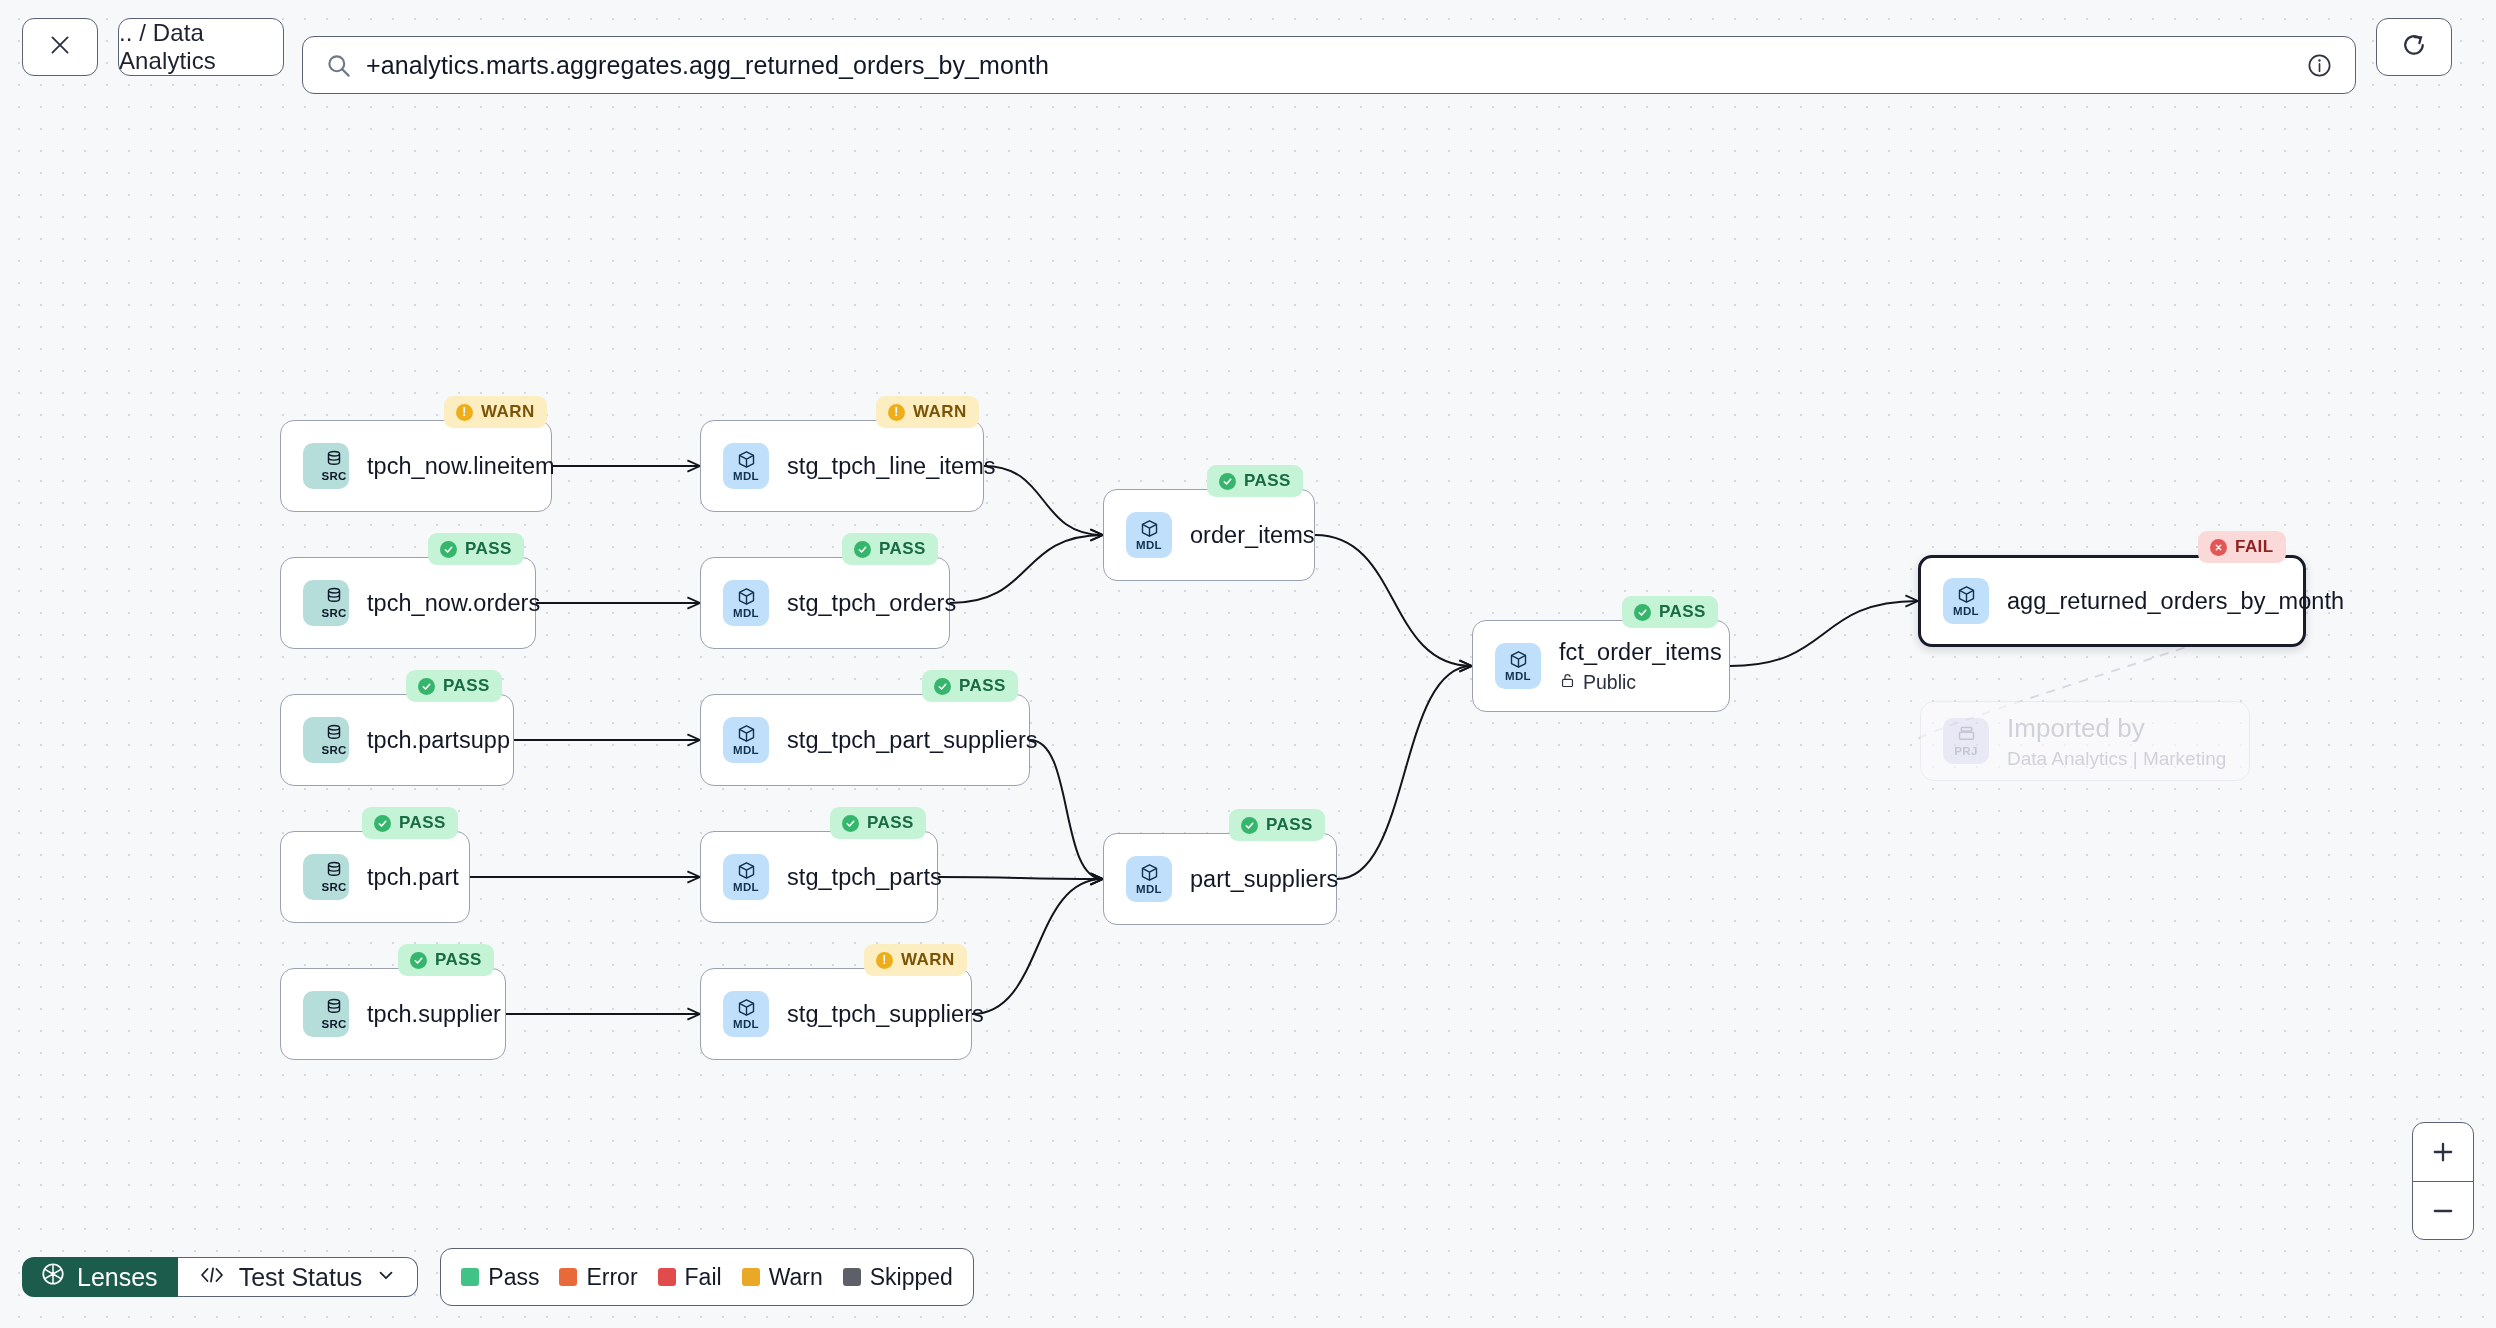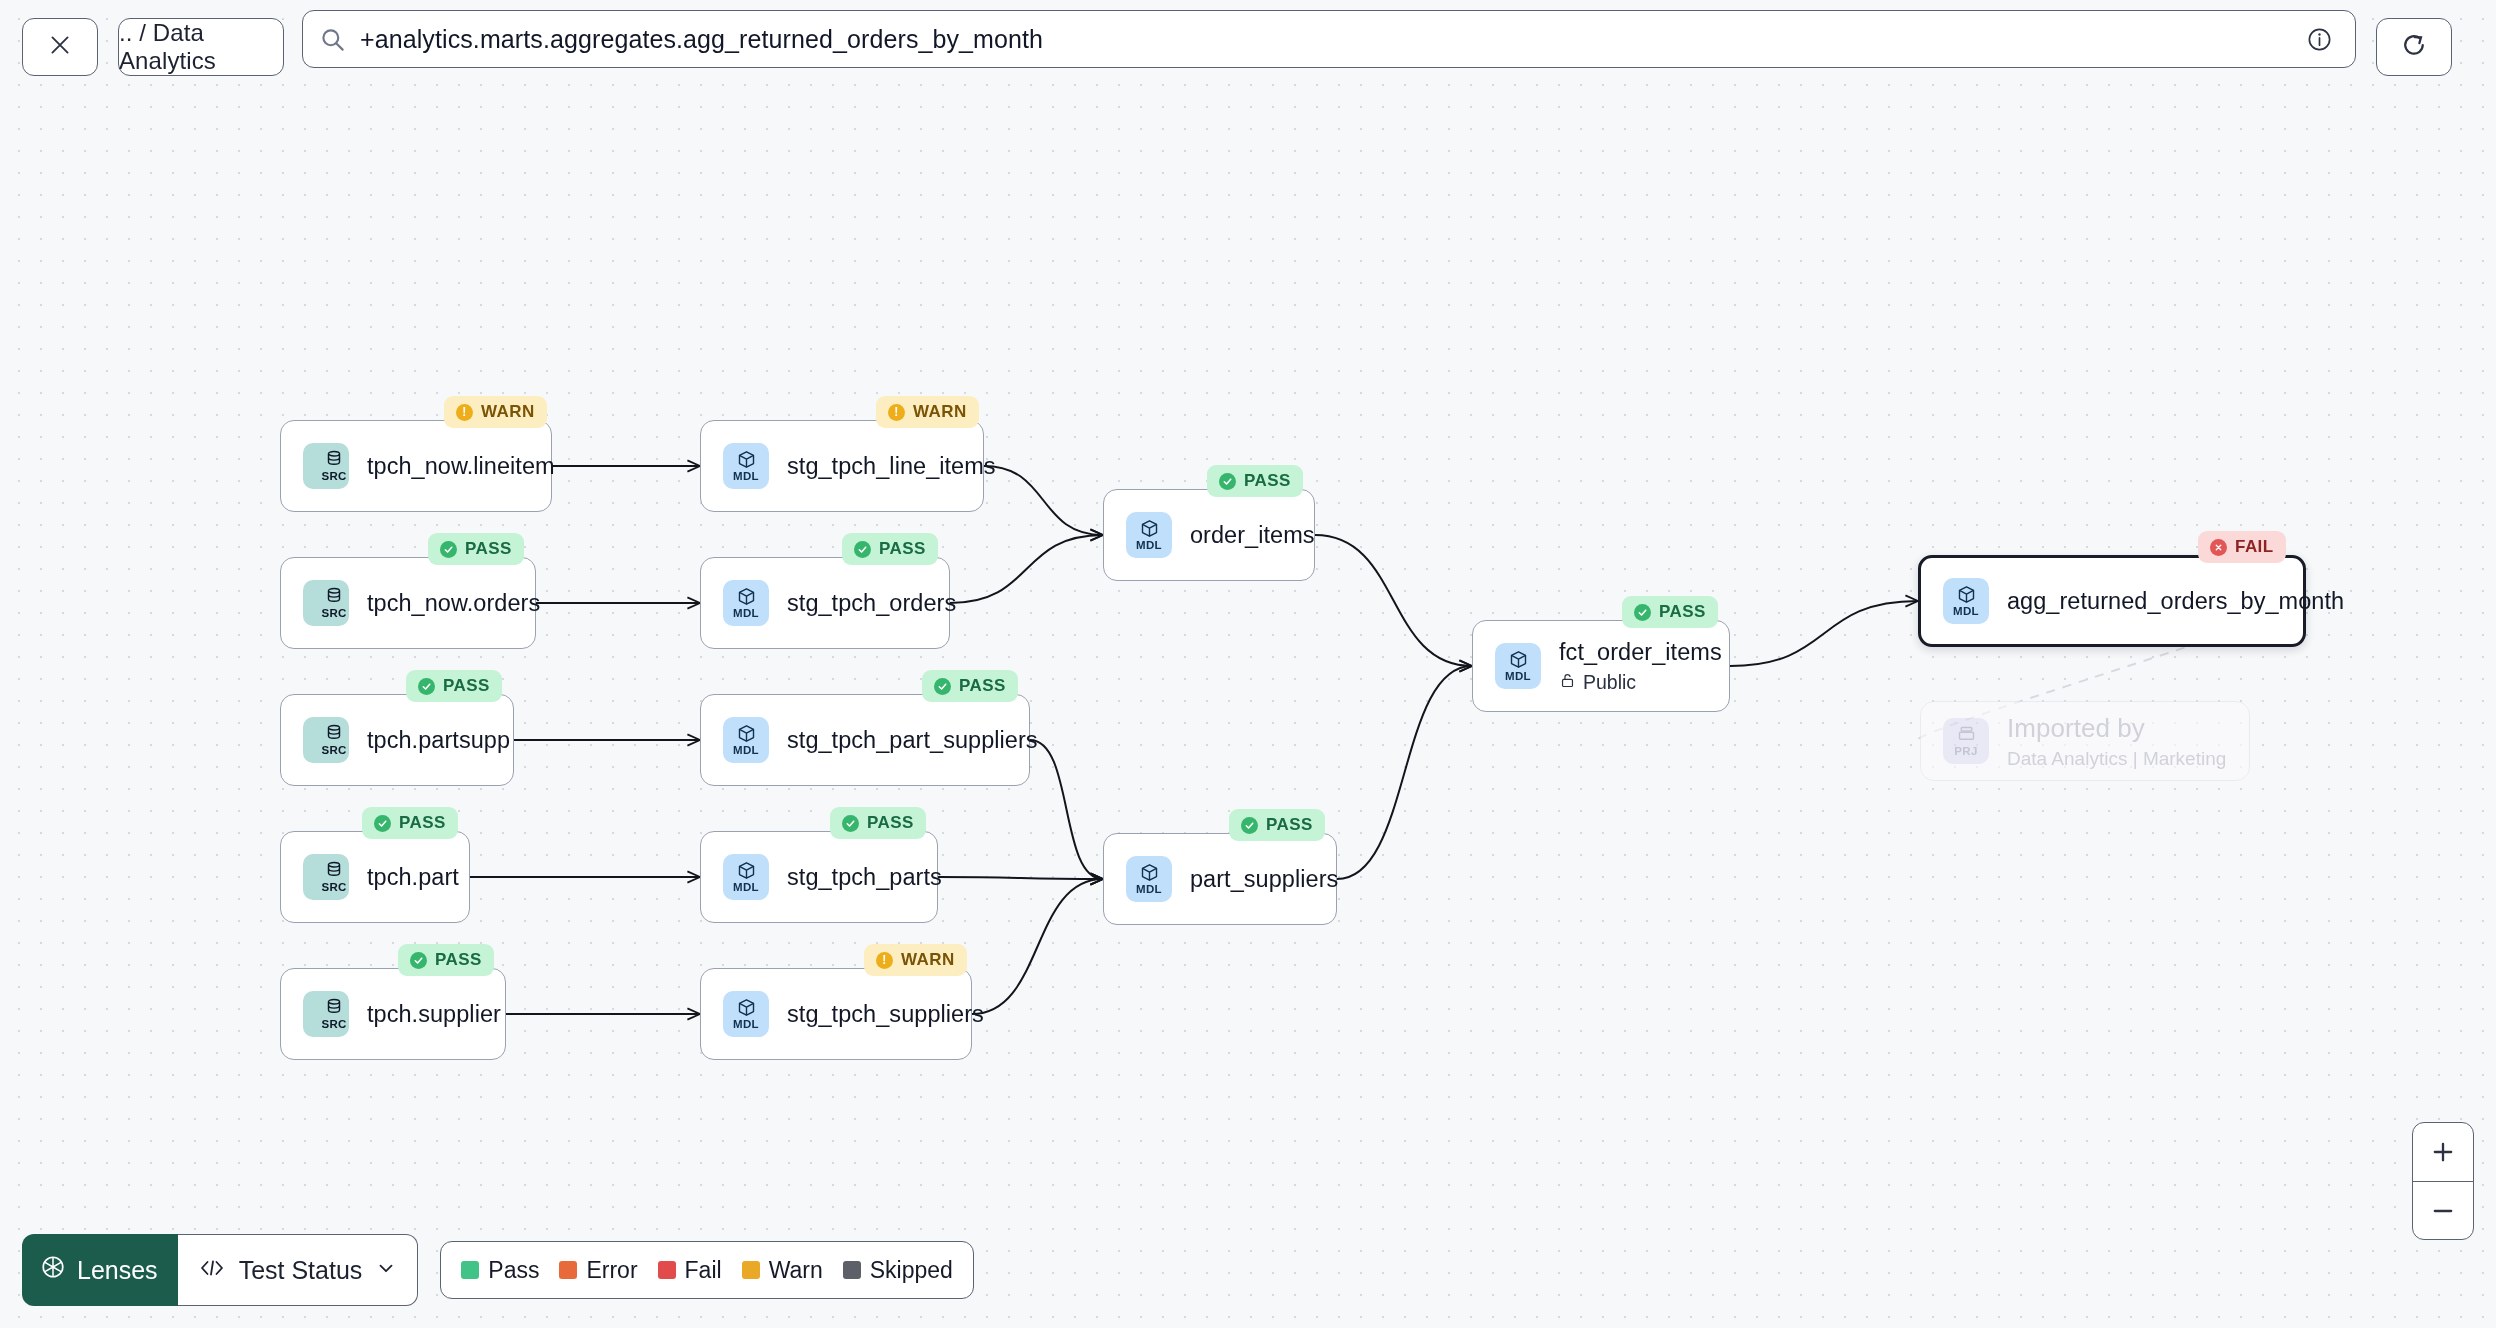--- a/index.html
+++ b/index.html
@@ -51,22 +51,22 @@
     border-radius: 12px;
     display: flex;
     align-items: center;
     justify-content: center;
     color: #2c3242;
   }
 
   #close-btn   { left: 22px;  top: 18px; width: 76px;  height: 58px; }
   #breadcrumb  { left: 118px; top: 18px; width: 166px; height: 58px;
                  font-size: 24px; color: #1d2230; letter-spacing: .1px; }
-  #search-bar  { left: 302px; top: 10px; width: 2054px; height: 58px;
-                 justify-content: flex-start; padding: 0 22px 0 16px; }
+  #search-bar  { left: 302px; top: 36px; width: 2054px; height: 58px;
+                 justify-content: flex-start; padding: 0 22px 0 22px; }
   #refresh-btn { left: 2376px; top: 18px; width: 76px; height: 58px; }
 
   #search-bar .s-icon { flex: 0 0 auto; margin-right: 14px; display:flex; align-items:center; }
   #search-bar .s-text {
     flex: 1 1 auto;
     font-size: 25px;
     color: #111726;
     white-space: nowrap;
     overflow: hidden;
     text-overflow: ellipsis;
@@ -179,21 +179,21 @@
     left: 22px;
     bottom: 22px;
     display: flex;
     align-items: center;
     gap: 22px;
     z-index: 50;
   }
   #lens-group {
     display: flex;
     align-items: stretch;
-    height: 72px;
+    height: 40px;
     border-radius: 12px;
   }
   #lenses-btn {
     display: flex; align-items: center; gap: 11px;
     background: #1c5c4c;
     color: #ffffff;
     font-size: 25px;
     padding: 0 20px 0 18px;
     border-radius: 12px 0 0 12px;
   }

